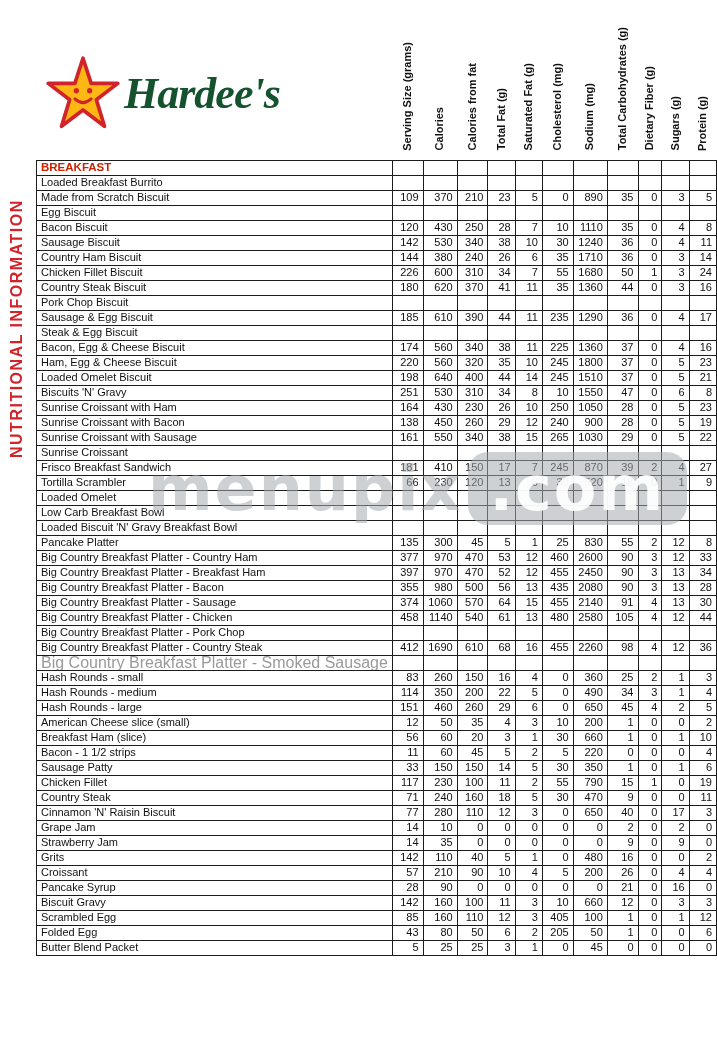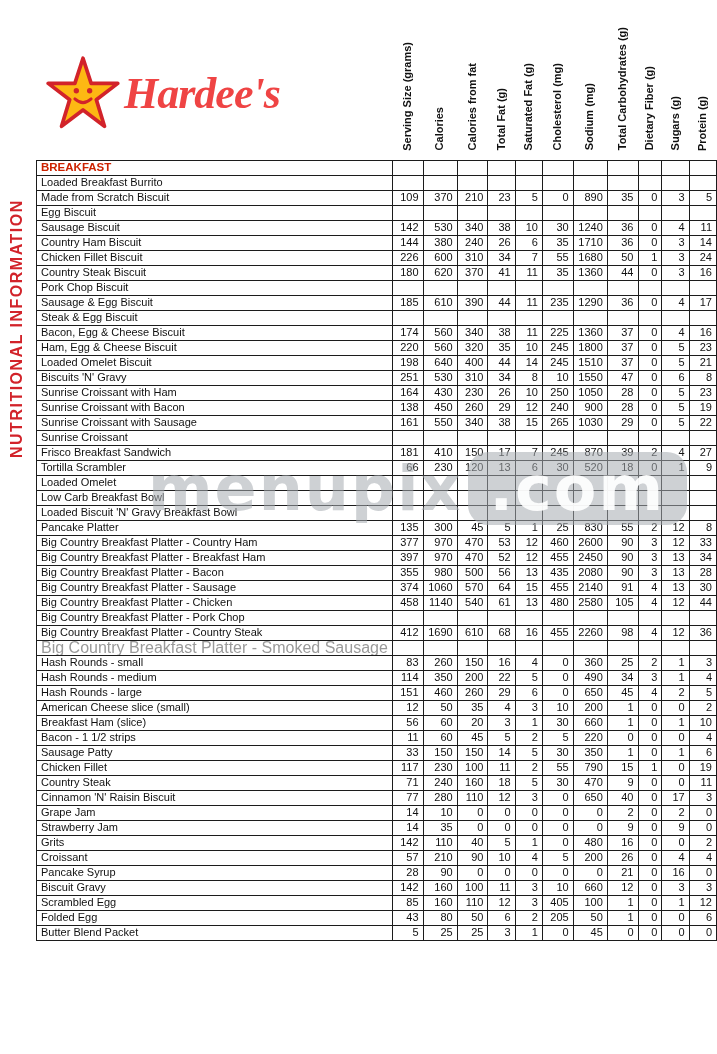--- a/index.html
+++ b/index.html
@@ -13,21 +13,21 @@
     writing-mode:vertical-rl; transform:rotate(180deg);
     color:#d2232a; font-weight:bold; font-size:16px; letter-spacing:1.5px;
     white-space:nowrap;
   }
 
   
   .logo{ position:absolute; top:56px; left:46px; display:flex; align-items:center; gap:4px; }
   .logo svg{ width:74px; height:74px; }
   .brand{
     font-family:"Liberation Serif", serif; font-style:italic; font-weight:bold;
-    font-size:44px; color:#ef4444; letter-spacing:-1px;
+    font-size:44px; color:#14532d; letter-spacing:-1px;
   }
 
   
   table.nutrition{ position:absolute; top:6px; left:36px; border-collapse:collapse; table-layout:fixed; }
   thead th{ border:none; vertical-align:bottom; height:154px; text-align:center; }
   thead th .vtext{
     display:inline-block; writing-mode:vertical-rl; transform:rotate(180deg);
     font-size:11px; font-weight:bold; color:#111; line-height:1.05;
     white-space:nowrap; margin-bottom:5px;
   }
@@ -150,20 +150,34 @@
           <td class="num-cell"></td>
           <td class="num-cell"></td>
           <td class="num-cell"></td>
           <td class="num-cell"></td>
           <td class="num-cell"></td>
           <td class="num-cell"></td>
           <td class="num-cell"></td>
           <td class="num-cell"></td>
         </tr>
         <tr>
+          <td class="name-cell">Bacon Biscuit</td>
+          <td class="num-cell">120</td>
+          <td class="num-cell">430</td>
+          <td class="num-cell">250</td>
+          <td class="num-cell">28</td>
+          <td class="num-cell">7</td>
+          <td class="num-cell">10</td>
+          <td class="num-cell">1110</td>
+          <td class="num-cell">35</td>
+          <td class="num-cell">0</td>
+          <td class="num-cell">4</td>
+          <td class="num-cell">8</td>
+        </tr>
+        <tr>
           <td class="name-cell">Sausage Biscuit</td>
           <td class="num-cell">142</td>
           <td class="num-cell">530</td>
           <td class="num-cell">340</td>
           <td class="num-cell">38</td>
           <td class="num-cell">10</td>
           <td class="num-cell">30</td>
           <td class="num-cell">1240</td>
           <td class="num-cell">36</td>
           <td class="num-cell">0</td>

